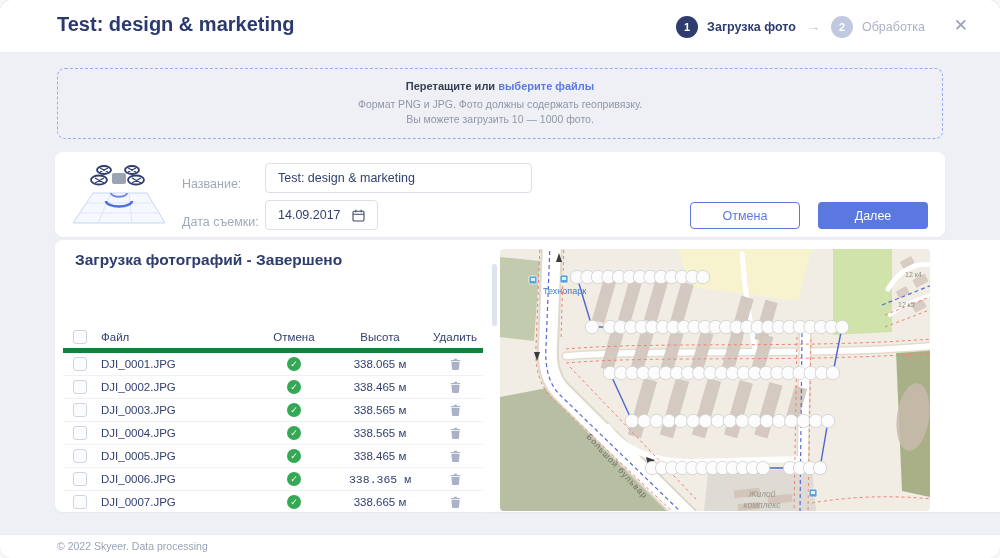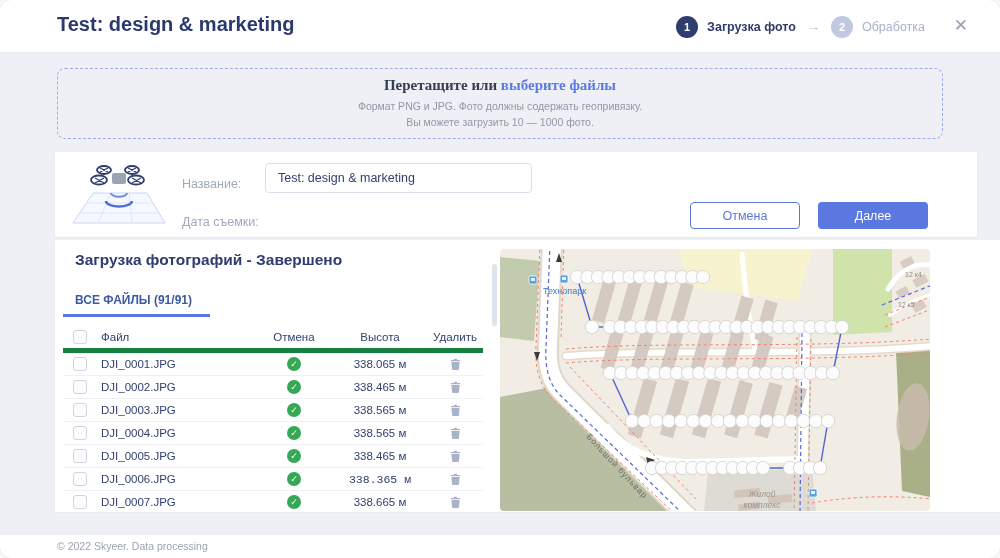--- a/index.html
+++ b/index.html
@@ -11,25 +11,25 @@
   .step-circle{width:22px;height:22px;border-radius:50%;color:#fff;font-size:11px;font-weight:700;display:flex;align-items:center;justify-content:center;}
   .step-circle.active{background:#2e3c6e;}
   .step-circle.inactive{background:#c0c9e0;}
   .step-label{font-size:12.5px;}
   .step-label.active{color:#2e3c6e;font-weight:700;}
   .step-label.inactive{color:#a9b2c8;}
   .step-arrow{color:#b9c1d4;font-size:13px;margin:0 2px;}
   .close-btn{position:absolute;right:32px;top:17px;font-size:17px;color:#98a1b5;cursor:pointer;line-height:1;}
   
   .dropzone{position:absolute;left:57px;top:68px;width:886px;height:71px;border:1.5px dashed #9aacee;border-radius:8px;box-sizing:border-box;display:flex;flex-direction:column;align-items:center;justify-content:center;text-align:center;}
-  .dz-title{font-size:15px;font-weight:700;color:#353d53;font-family:Liberation Serif, serif;}
+  .dz-title{font-size:11px;font-weight:700;color:#353d53;}
   .dz-title .dz-link{color:#5b7be0;cursor:pointer;}
   .dz-hint{font-size:10.5px;color:#8f97a9;line-height:1.45;margin-top:5px;}
   
-  .card{position:absolute;background:#fff;border-radius:0;box-shadow:0 1px 2px rgba(40,50,80,.04);padding-left:32px;}
+  .card{position:absolute;background:#fff;border-radius:8px;box-shadow:0 1px 2px rgba(40,50,80,.04);}
   .form-card{left:55px;top:152px;width:890px;height:85px;}
   .drone-icon{position:absolute;left:14px;top:11px;}
   .form-label{position:absolute;font-size:12.5px;color:#a0a8bb;}
   .lbl-name{left:127px;top:25px;}
   .lbl-date{left:127px;top:63px;}
   .text-input{position:absolute;border:1px solid #dcdfe8;border-radius:4px;background:#fff;font-size:12.5px;color:#32406f;box-sizing:border-box;display:flex;align-items:center;padding:0 12px;}
   .inp-name{left:210px;top:11px;width:267px;height:30px;}
   .inp-date{left:210px;top:48px;width:113px;height:30px;justify-content:space-between;}
   .btn{position:absolute;width:110px;height:27px;border-radius:4px;font-size:12.5px;display:flex;align-items:center;justify-content:center;cursor:pointer;box-sizing:border-box;}
   .btn-cancel{left:635px;top:50px;border:1px solid #5b78e0;color:#5b78e0;background:#fff;}
@@ -96,27 +96,35 @@
             <ellipse cx="67" cy="17" rx="8" ry="4.5"></ellipse>
         </g>
         <g stroke="#2e3c6e" stroke-width="1.2">
           <path d="M31,5 l8,4 M39,5 l-8,4 M59,5 l8,4 M67,5 l-8,4 M26,15 l9,5 M35,15 l-9,5 M63,15 l9,5 M72,15 l-9,5"></path>
         </g>
       </svg>
     </div>
     <div class="form-label lbl-name">Название:</div>
     <div class="text-input inp-name">Test: design &amp; marketing</div>
     <div class="form-label lbl-date">Дата съемки:</div>
+    <div class="text-input inp-date">
+      <span>14.09.2017</span>
+      <span style="display:flex;">
+        <svg width="13" height="13" viewBox="0 0 13 13" fill="none" stroke="#3f4a6e" stroke-width="1.1">
+          <rect x="1" y="2.2" width="11" height="9.8" rx="1.2"></rect>
+          <path d="M1,5.2 H12 M3.8,0.8 V3.2 M9.2,0.8 V3.2"></path>
+        </svg>
+      </span>
+    </div>
     <div class="btn btn-next">Далее</div>
     <div class="btn btn-cancel">Отмена</div>
   </div>
 
   <div class="card main-card">
     <div class="section-heading">Загрузка фотографий - Завершено</div>
-    <div class="tab">ВСЕ ФАЙЛЫ (91/91)</div>
 
     <div class="table">
       <div class="t-row t-head">
         <div class="c c-cb">
             <span class="checkbox"></span>
           </div>
         <div class="c c-file">Файл</div>
         <div class="c c-status">Отмена</div>
         <div class="c c-height" style="justify-content:center;display:flex;">Высота</div>
         <div class="c c-del">Удалить</div>

